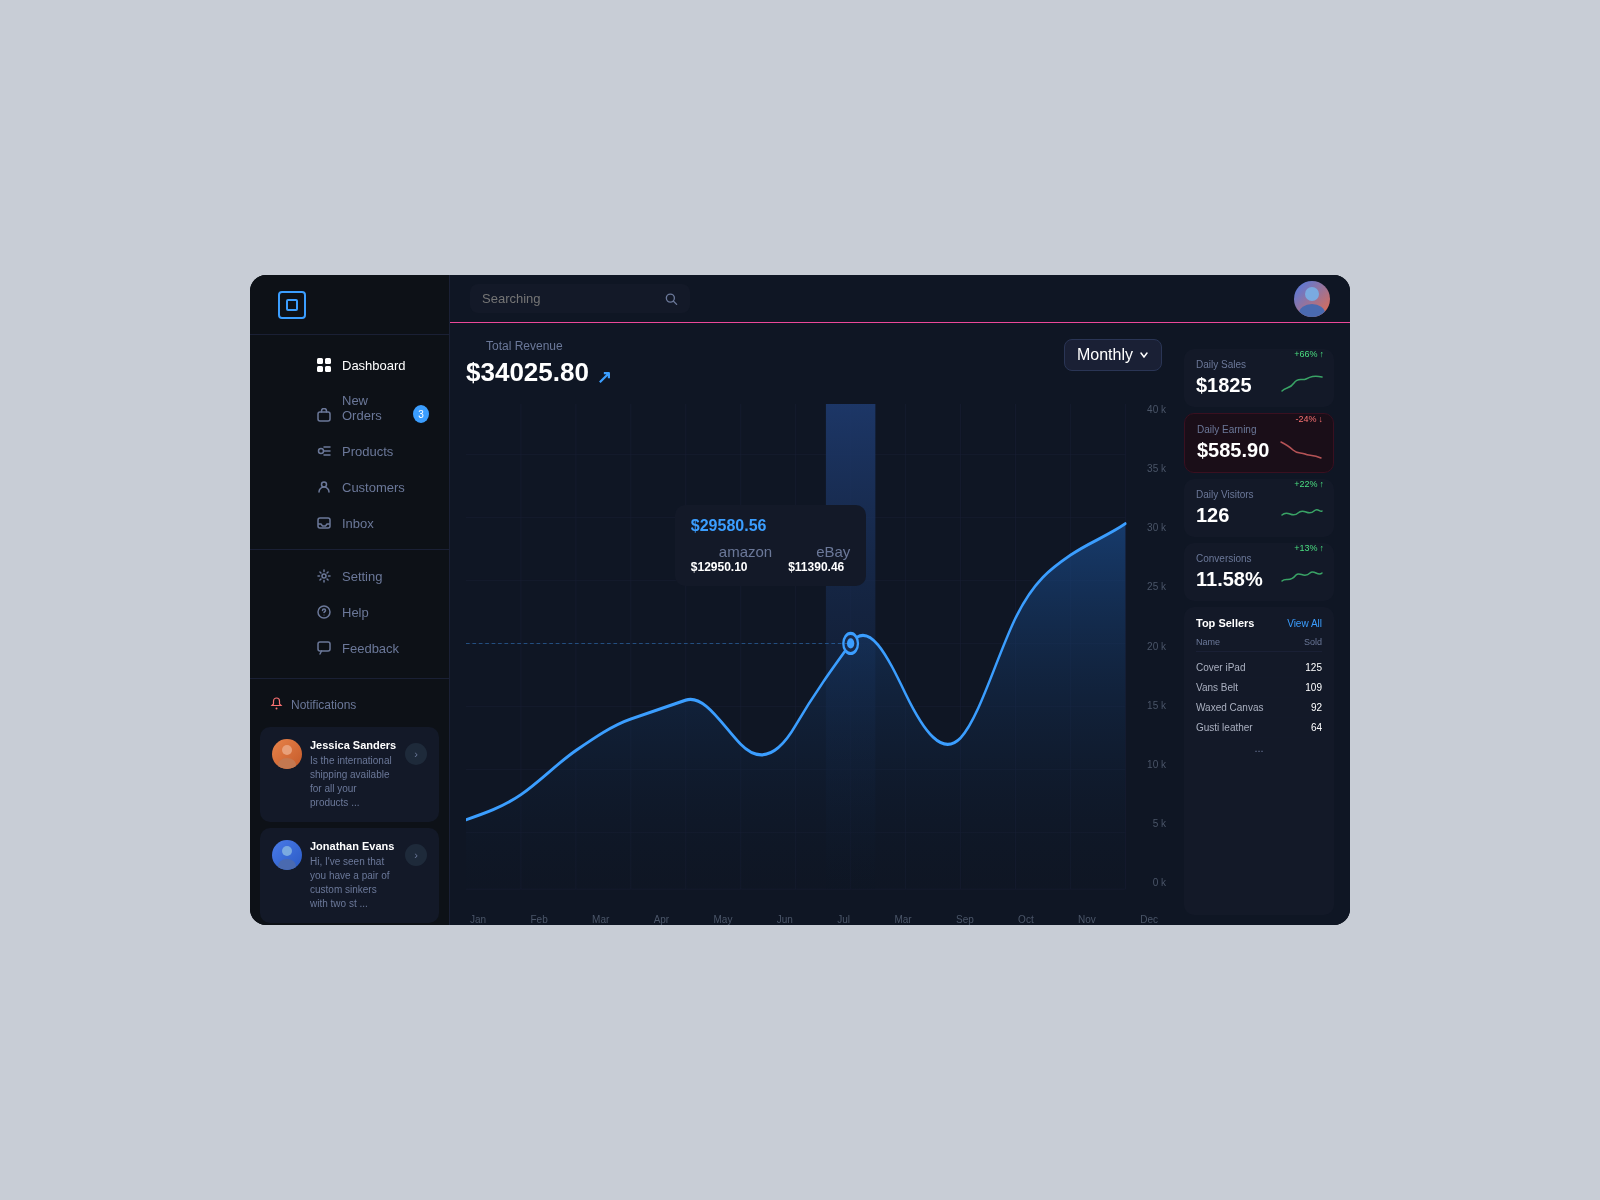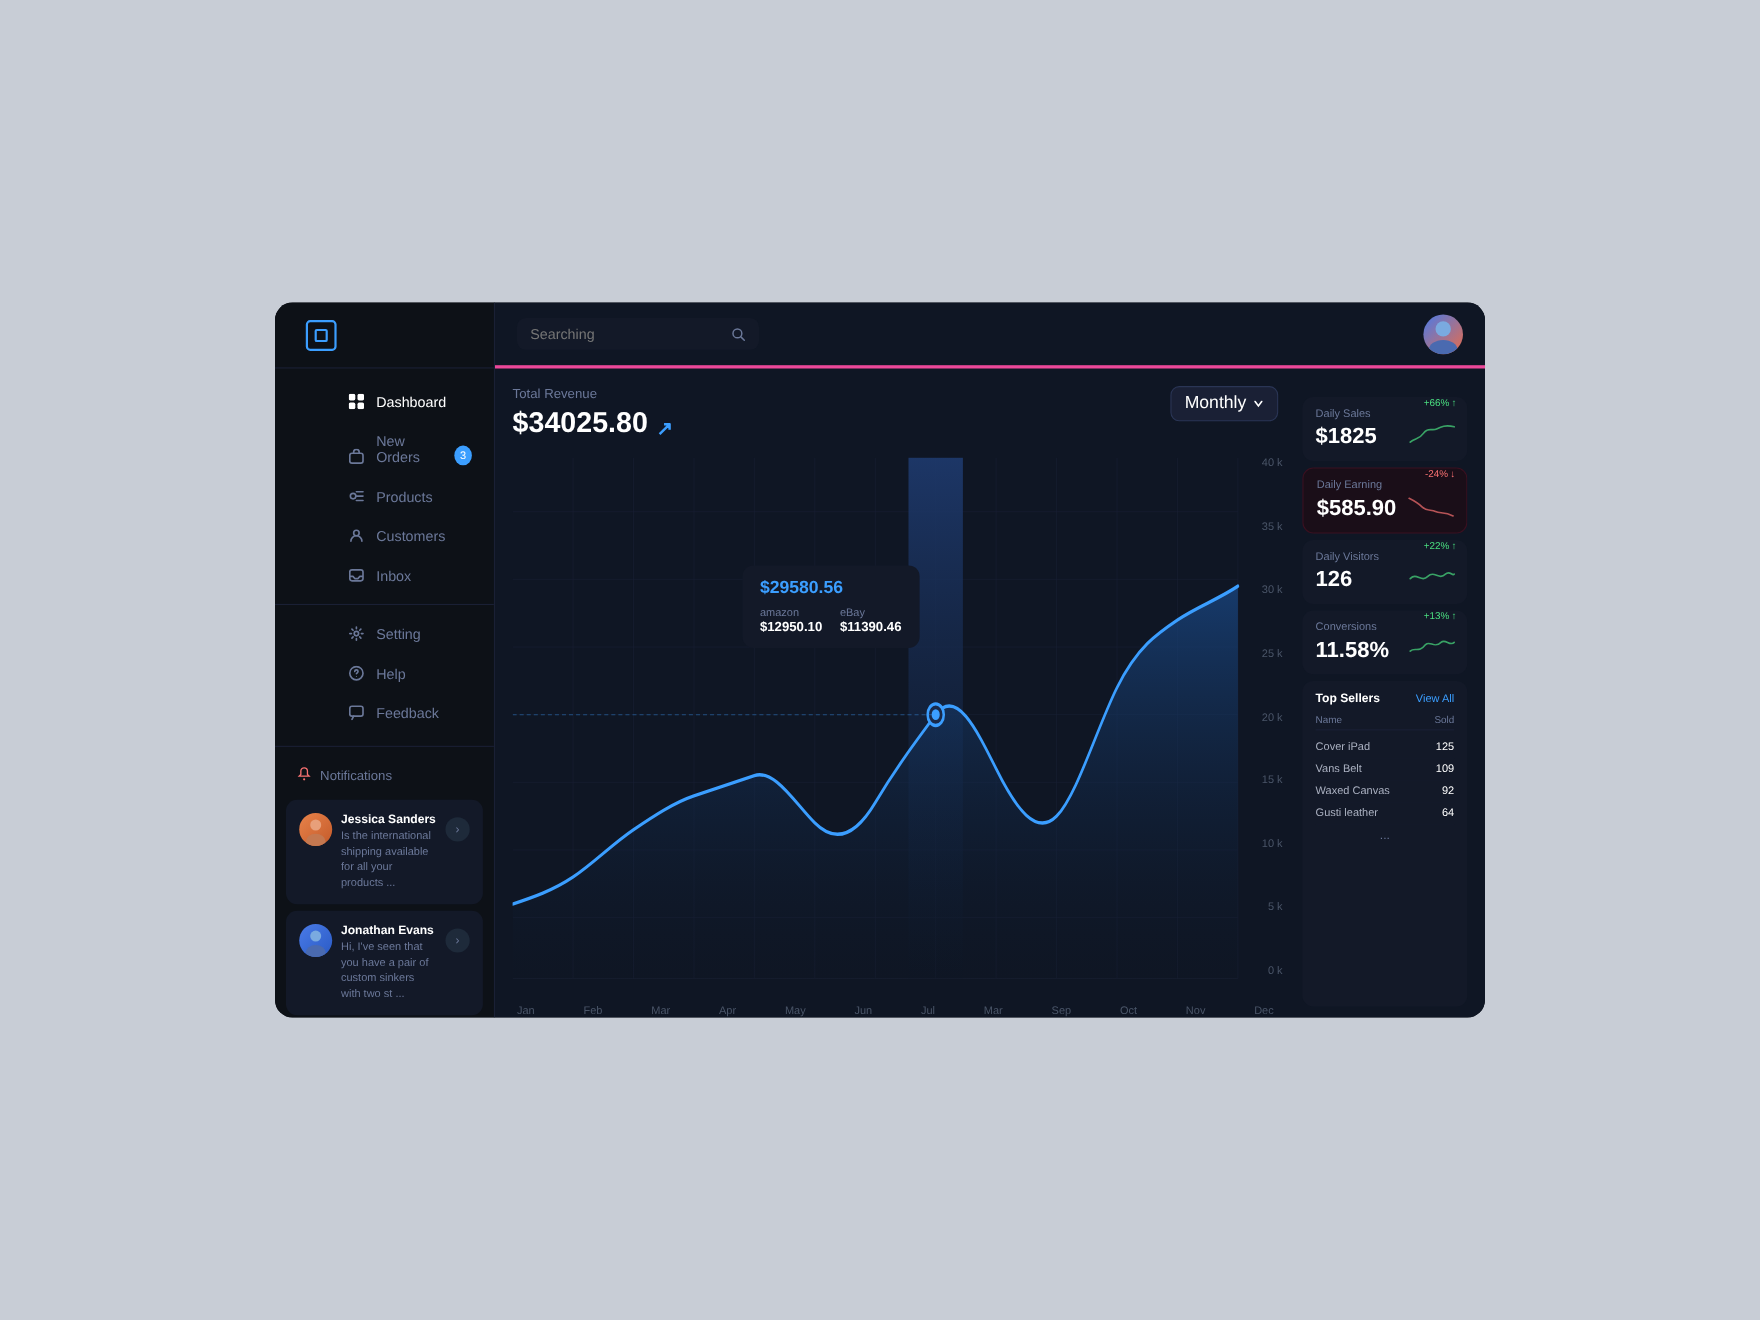--- a/index.html
+++ b/index.html
@@ -160,25 +160,25 @@
       font-size: 11px;
     }
     
     .main-content {
       flex: 1;
       display: flex;
       flex-direction: column;
       background: #0f1624;
     }
     .topbar {
-      height: 60px;
+      height: 48px;
       display: flex;
       align-items: center;
       padding: 0 20px;
-      border-bottom: 3px solid #ec4899;
+      border-bottom: 1px solid #ec4899;
       gap: 12px;
     }
     .search-box {
       display: flex;
       align-items: center;
       background: #131928;
       border-radius: 8px;
       padding: 7px 12px;
       gap: 8px;
       flex: 1;
@@ -212,20 +212,21 @@
       display: flex;
       align-items: flex-start;
       justify-content: space-between;
       margin-bottom: 16px;
     }
     .chart-title-area {}
     .chart-label {
       color: #6b7899;
       font-size: 12px;
       margin-bottom: 4px;
+      margin-left: 20px;
     }
     .chart-value {
       color: #fff;
       font-size: 26px;
       font-weight: 700;
       display: flex;
       align-items: flex-end;
       gap: 8px;
     }
     .chart-value .arrow-up {
@@ -272,21 +273,22 @@
     .tooltip-row {
       display: flex;
       gap: 16px;
     }
     .tooltip-item {
       display: flex;
       flex-direction: column;
     }
     .tooltip-source {
       color: #6b7899;
-      font-size: 10px;
+      font-size: 15px;
+      margin-left: 28px;
     }
     .tooltip-val {
       color: #fff;
       font-size: 12px;
       font-weight: 600;
     }
     
     .y-labels {
       position: absolute;
       right: -4px;

